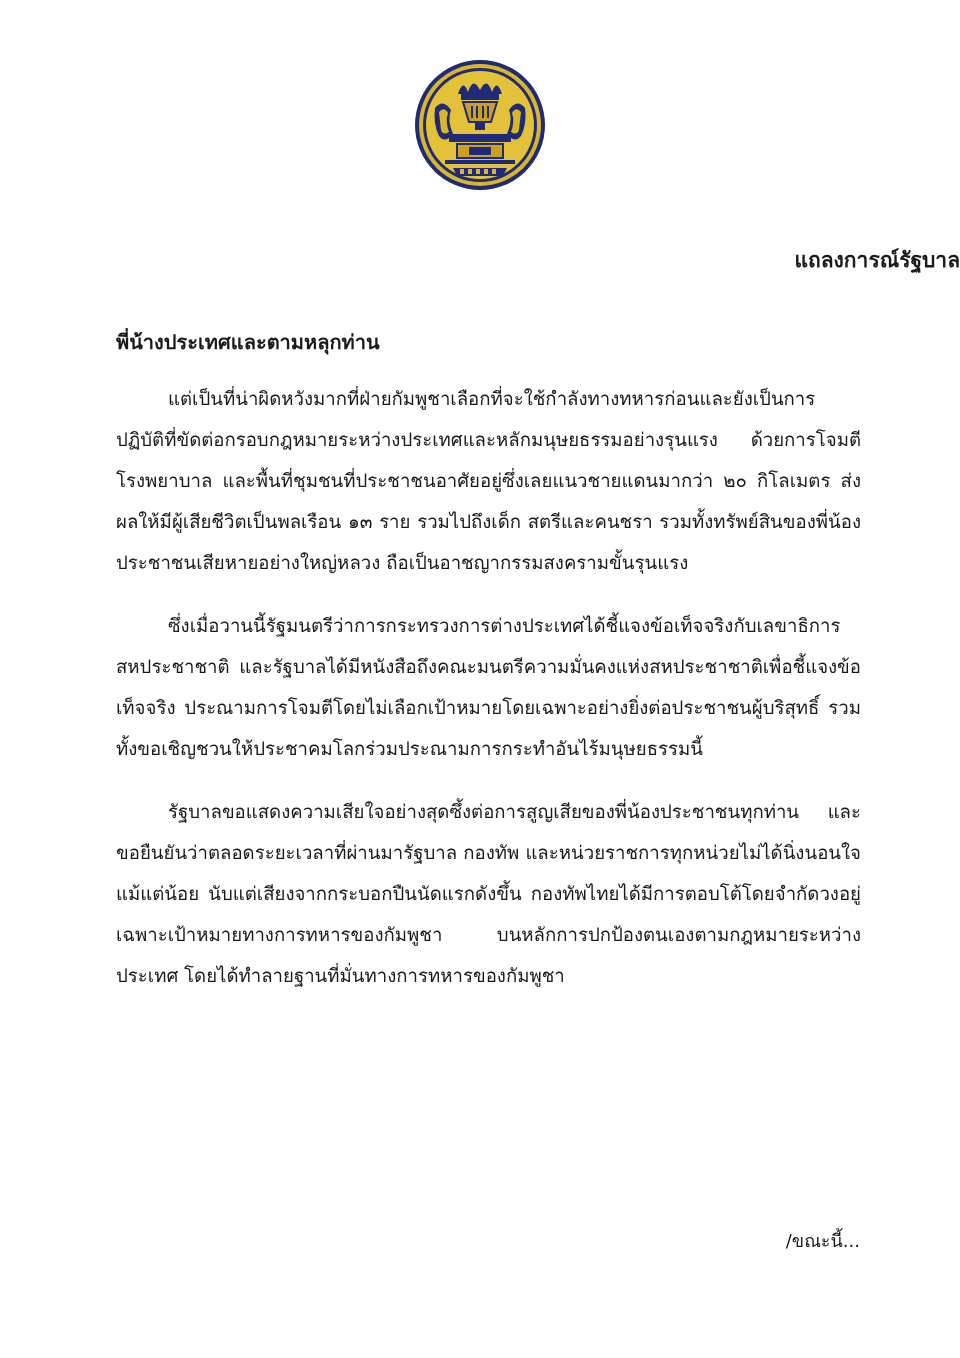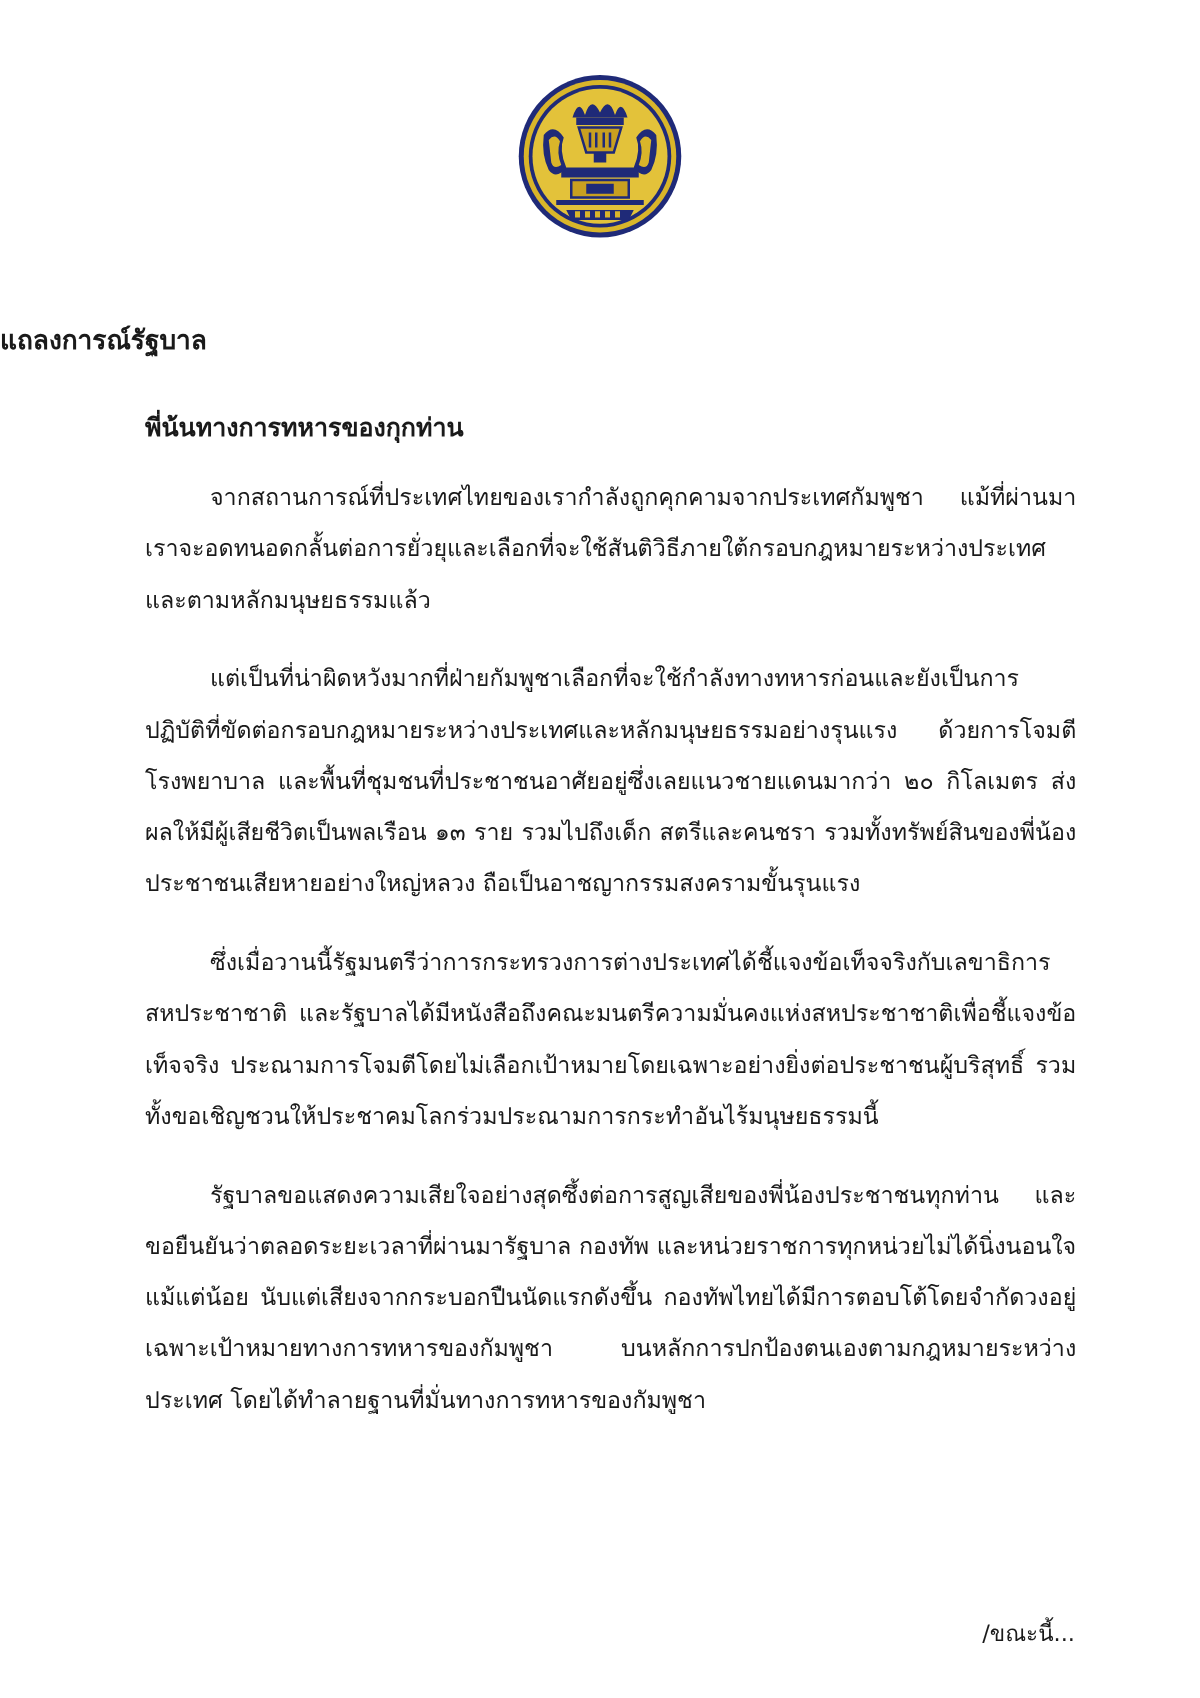--- a/index.html
+++ b/index.html
@@ -1,26 +1,26 @@
 <!DOCTYPE html>
 <html><head>
 <meta charset="utf-8">
 <style>
   html, body { margin: 0; padding: 0; background: #ffffff; }
   body { width: 960px; height: 1358px; position: relative; overflow: hidden;
          font-family: "DejaVu Sans", sans-serif; color: #1a1a1a; }
   .emblem { position: absolute; left: 413px; top: 58px; width: 134px; height: 134px; }
-  .title { position: absolute; left: 0; width: 960px; top: 243px; text-align: left;
-           font-size: 21px; font-weight: bold; letter-spacing: 0; margin-top: 12px; }
+  .title { position: absolute; left: 0; width: 960px; top: 243px; text-align: right;
+           font-size: 21px; font-weight: bold; letter-spacing: 0; }
   .salutation { position: absolute; left: 116px; top: 326px; font-size: 20px; font-weight: bold; }
   .body { position: absolute; left: 116px; width: 745px; top: 378px; font-size: 18.6px;
           line-height: 41px; text-align: justify; }
   .para { margin: 0 0 22px 0; text-indent: 52px; }
   .para b { font-weight: normal; }
-  .continued { position: absolute; right: 100px; top: 1292px; font-size: 18px; }
+  .continued { position: absolute; right: 100px; top: 1226px; font-size: 18px; }
 </style>
 </head>
 <body>
 
 <svg class="emblem" viewBox="0 0 134 134">
   <circle cx="67" cy="67" r="65" fill="#1f2a78"></circle>
   <circle cx="67" cy="67" r="61" fill="#d9b52a"></circle>
   <circle cx="67" cy="67" r="57" fill="#1f2a78"></circle>
   <circle cx="67" cy="67" r="54" fill="#e3c23a"></circle>
 
@@ -47,22 +47,21 @@
   <path d="M40 110 H94 L90 118 H44 Z" fill="#1f2a78"></path>
   <rect x="47" y="111" width="4" height="5" fill="#d9b52a"></rect>
   <rect x="55" y="111" width="4" height="5" fill="#d9b52a"></rect>
   <rect x="63" y="111" width="4" height="5" fill="#d9b52a"></rect>
   <rect x="71" y="111" width="4" height="5" fill="#d9b52a"></rect>
   <rect x="79" y="111" width="4" height="5" fill="#d9b52a"></rect>
 </svg>
 
 <div class="title">แถลงการณ์รัฐบาล</div>
 
-<div class="salutation">พี่น้นทางการทหารของกุกท่าน</div>
+<div class="salutation">พี่น้างประเทศและตามหลุกท่าน</div>
 
 <div class="body">
-  <p class="para"><span>จากสถานการณ์ที่ประเทศไทยของเรากำลังถูกคุกคามจากประเทศกัมพูชา แม้ที่ผ่านมาเราจะอดทนอดกลั้นต่อการยั่วยุและเลือกที่จะใช้สันติวิธีภายใต้กรอบกฎหมายระหว่างประเทศและตามหลักมนุษยธรรมแล้ว</span></p>
   <p class="para"><span>แต่เป็นที่น่าผิดหวังมากที่ฝ่ายกัมพูชาเลือกที่จะใช้กำลังทางทหารก่อนและยังเป็นการปฏิบัติที่ขัดต่อกรอบกฎหมายระหว่างประเทศและหลักมนุษยธรรมอย่างรุนแรง ด้วยการโจมตีโรงพยาบาล และพื้นที่ชุมชนที่ประชาชนอาศัยอยู่ซึ่งเลยแนวชายแดนมากว่า ๒๐ กิโลเมตร ส่งผลให้มีผู้เสียชีวิตเป็นพลเรือน ๑๓ ราย รวมไปถึงเด็ก สตรีและคนชรา รวมทั้งทรัพย์สินของพี่น้องประชาชนเสียหายอย่างใหญ่หลวง </span><b>ถือเป็นอาชญากรรมสงครามขั้นรุนแรง</b></p>
   <p class="para"><span>ซึ่งเมื่อวานนี้รัฐมนตรีว่าการกระทรวงการต่างประเทศได้ชี้แจงข้อเท็จจริงกับเลขาธิการสหประชาชาติ และรัฐบาลได้มีหนังสือถึงคณะมนตรีความมั่นคงแห่งสหประชาชาติเพื่อชี้แจงข้อเท็จจริง ประณามการโจมตีโดยไม่เลือกเป้าหมายโดยเฉพาะอย่างยิ่งต่อประชาชนผู้บริสุทธิ์ รวมทั้งขอเชิญชวนให้ประชาคมโลกร่วมประณามการกระทำอันไร้มนุษยธรรมนี้</span></p>
   <p class="para"><span>รัฐบาลขอแสดงความเสียใจอย่างสุดซึ้งต่อการสูญเสียของพี่น้องประชาชนทุกท่าน และขอยืนยันว่าตลอดระยะเวลาที่ผ่านมารัฐบาล กองทัพ และหน่วยราชการทุกหน่วยไม่ได้นิ่งนอนใจแม้แต่น้อย นับแต่เสียงจากกระบอกปืนนัดแรกดังขึ้น </span><b>กองทัพไทยได้มีการตอบโต้โดยจำกัดวงอยู่เฉพาะเป้าหมายทางการทหารของกัมพูชา บนหลักการปกป้องตนเองตามกฎหมายระหว่างประเทศ</b><span> โดยได้ทำลายฐานที่มั่นทางการทหารของกัมพูชา</span></p>
 </div>
 
 <div class="continued">/ขณะนี้...</div>
 
 </body></html>

